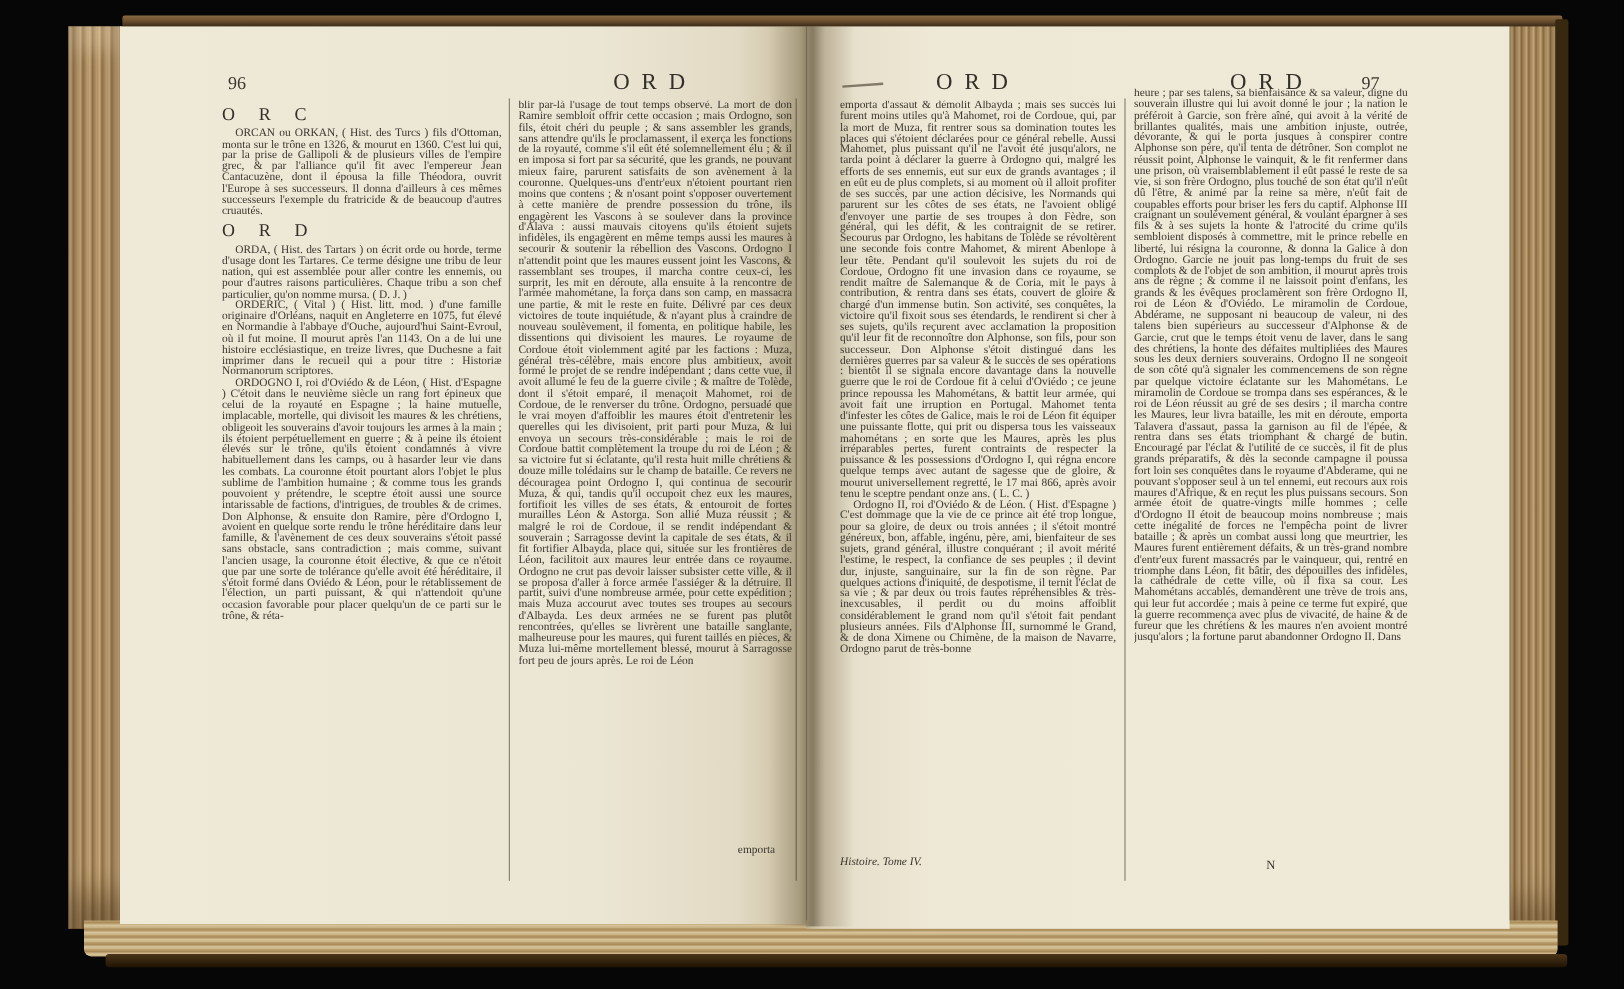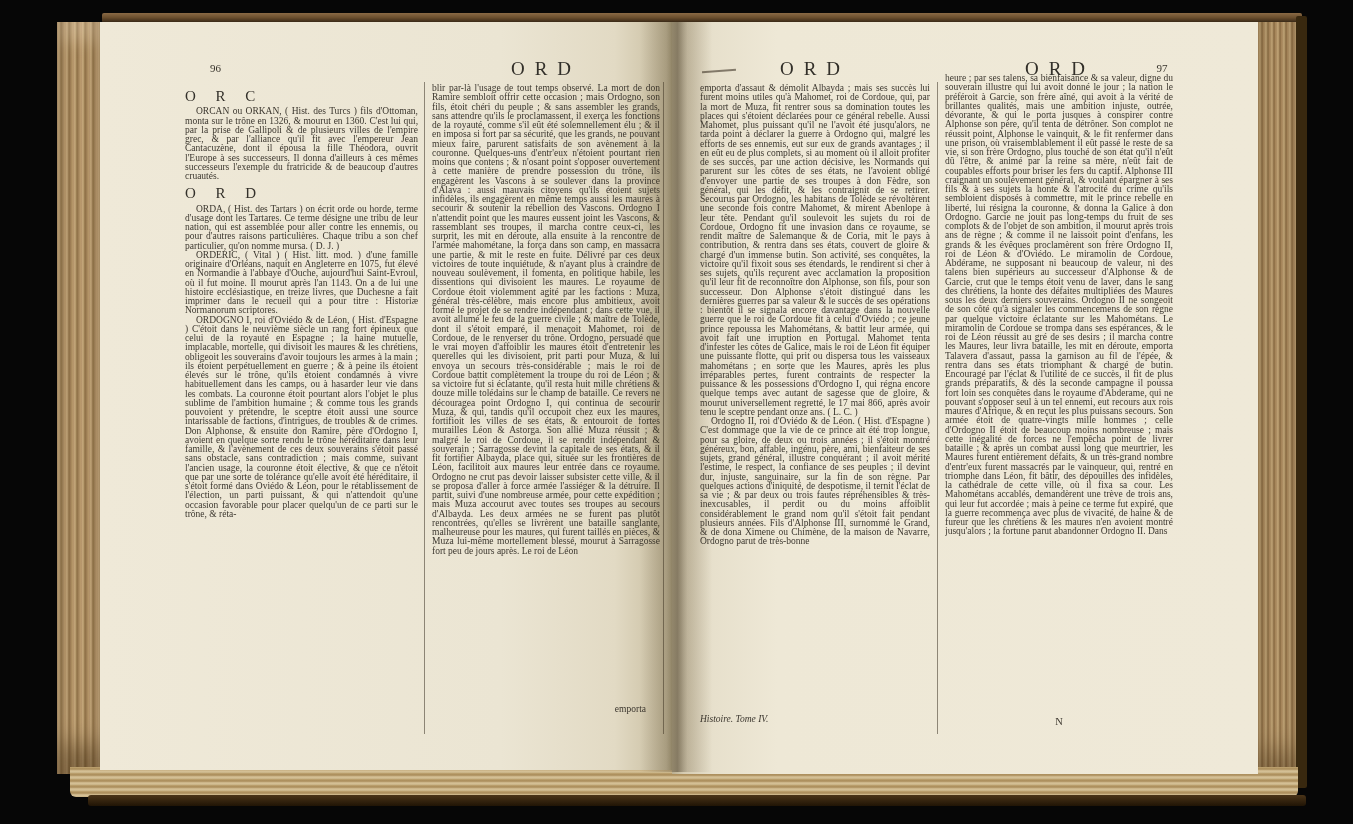--- a/index.html
+++ b/index.html
@@ -22,21 +22,21 @@
     background:linear-gradient(180deg,#4a3418,#201405);border-radius:3px;}
   .page{position:absolute;top:22px;height:748px;}
   .page-left{left:100px;width:572px;
     background:linear-gradient(90deg,#efe9d8 0%,#ebe5d3 70%,#e2dac4 90%,#c8bd9f 99%,#b3a888 100%);}
   .page-right{left:672px;width:586px;height:752px;
     background:linear-gradient(90deg,#b9ae90 0%,#d6ccb2 2%,#e7e0cc 7%,#eee8d6 18%,#efe9d8 100%);}
   .gutter{position:absolute;left:640px;top:22px;width:72px;height:750px;pointer-events:none;
     background:linear-gradient(90deg,rgba(70,55,30,0) 0%,rgba(70,55,30,.28) 42%,rgba(45,33,15,.42) 52%,rgba(70,55,30,.18) 66%,rgba(70,55,30,0) 100%);}
   
   .runhead{position:absolute;text-align:center;font-size:19px;letter-spacing:10px;color:#33302a;}
-  .pagenum{position:absolute;font-size:11px;color:#3a362e;margin-left:20px;}
+  .pagenum{position:absolute;font-size:15px;color:#3a362e;}
   .col{position:absolute;width:235px;height:620px;overflow:hidden;
     font-size:9.5px;line-height:9.25px;color:#3b362e;text-align:justify;
     -webkit-hyphens:none;hyphens:none;}
   .col p{margin:0;text-indent:11px;}
   .col p.pc{text-indent:0;}
   .col p.h{text-align:left;text-indent:0;font-size:15px;letter-spacing:8px;margin:8px 0 6px 0;color:#33302a;}
   .rule{position:absolute;width:1px;background:rgba(62,52,38,.55);}
   .catchword,.sigmark,.tomeline{position:absolute;font-size:9.5px;color:#3b362e;}
   .tomeline{font-style:italic;text-align:left;}
   .sigmark{text-align:center;font-size:10.5px;}

